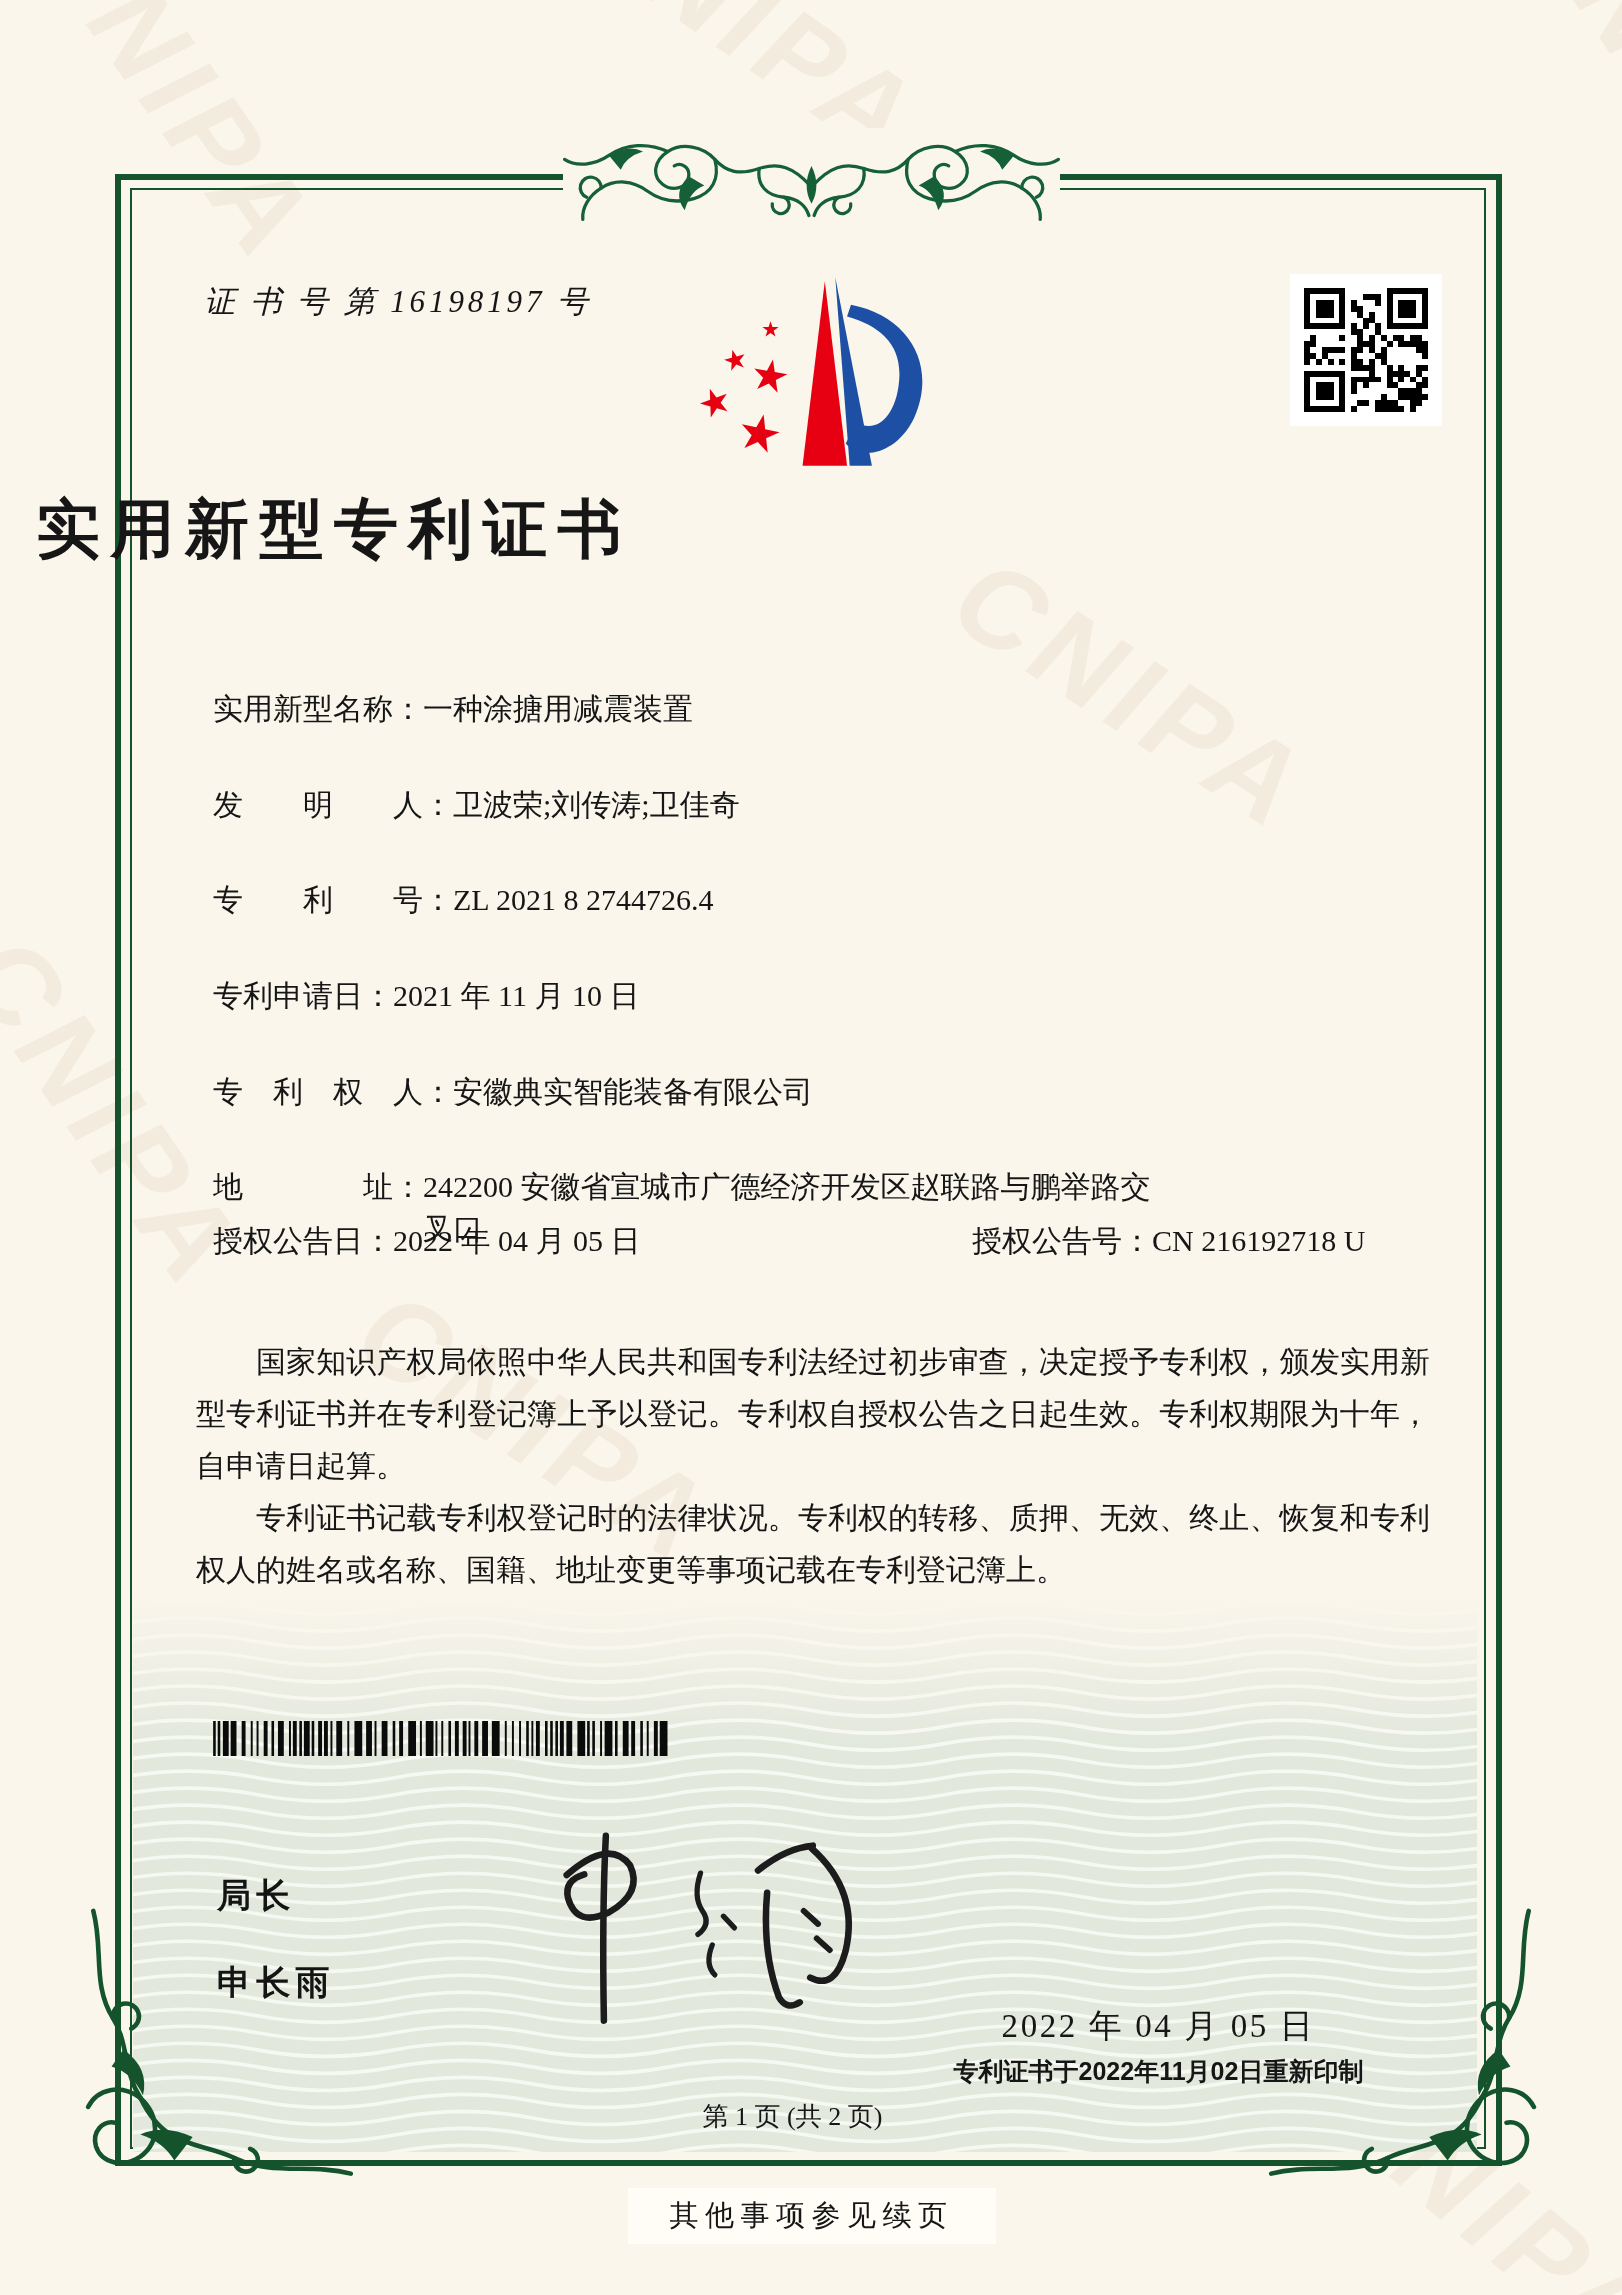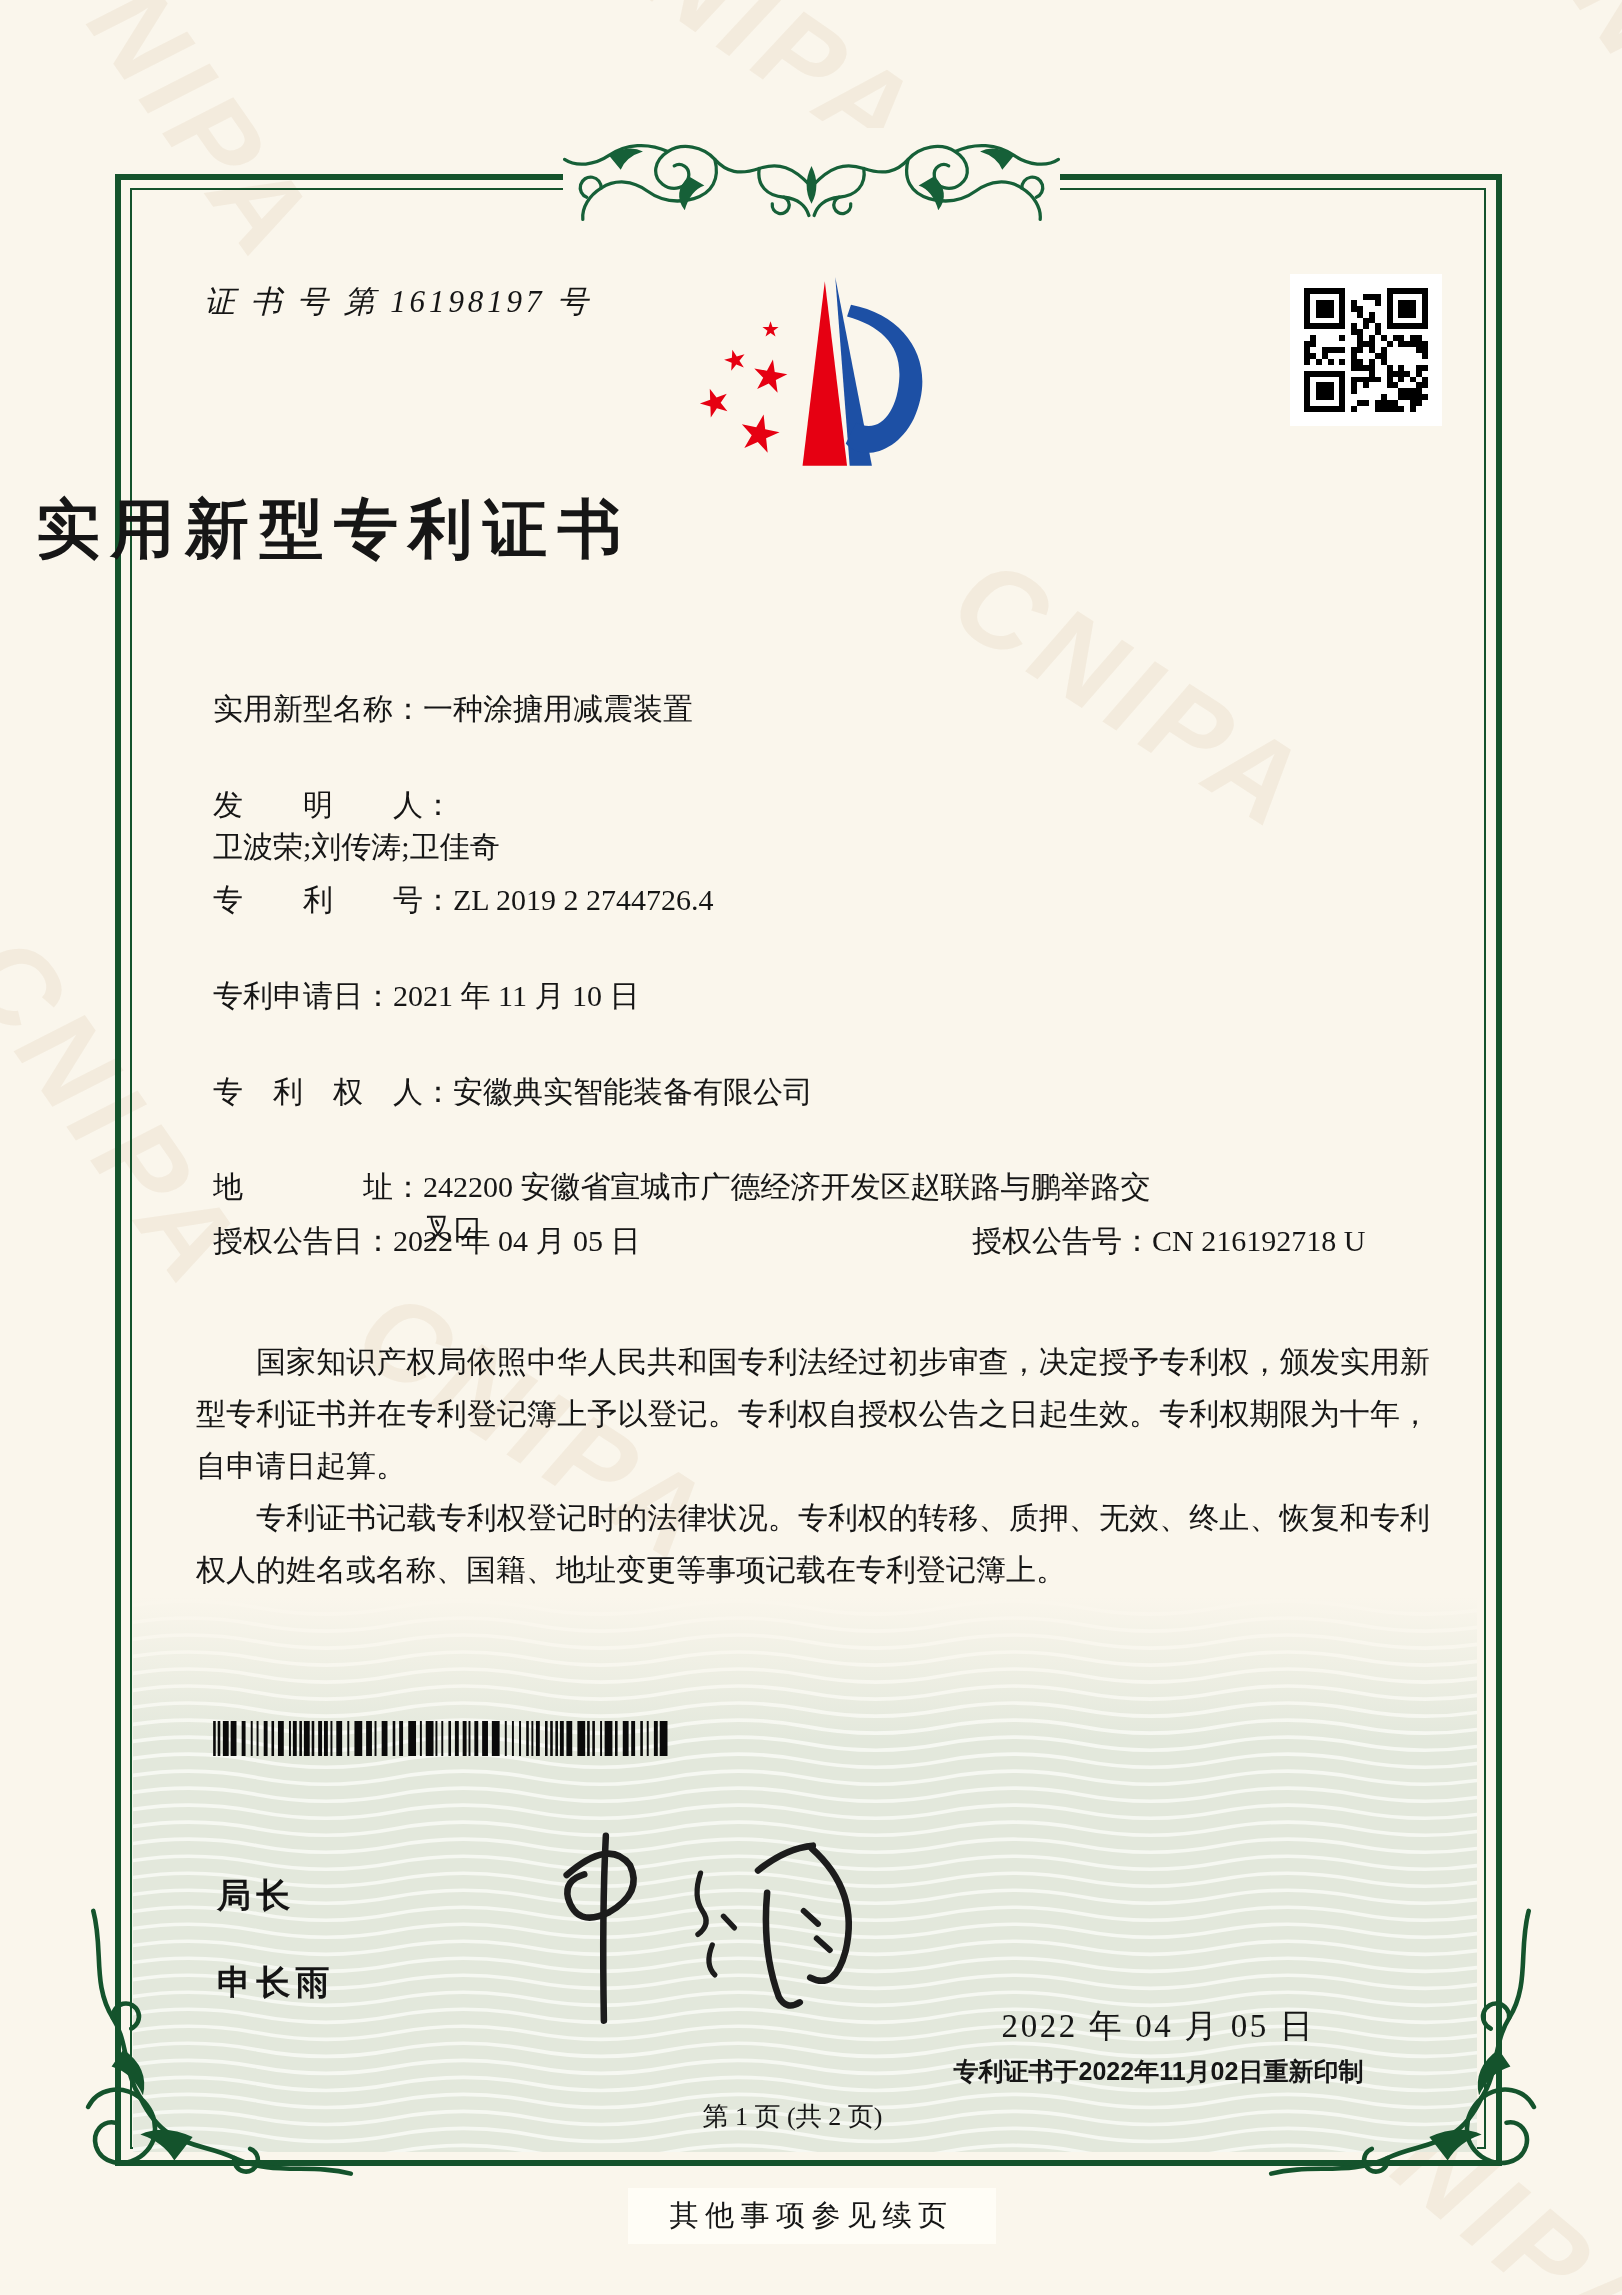--- a/index.html
+++ b/index.html
@@ -388,27 +388,27 @@
         <rect x="162" y="180" width="9" height="9" fill="#000"></rect>
       </svg>
   </div>
 
   <div class="title">实用新型专利证书</div>
 
   <div class="frow" style="top:688px;">
     <div class="flabel">实用新型名称：</div>
     <div class="fvalue">一种涂搪用减震装置</div>
   </div>
-  <div class="frow" style="top:784px;flex-direction:column;">
+  <div class="frow" style="top:784px;">
     <div class="flabel">发　　明　　人：</div>
     <div class="fvalue">卫波荣;刘传涛;卫佳奇</div>
   </div>
   <div class="frow" style="top:879px;">
     <div class="flabel">专　　利　　号：</div>
-    <div class="fvalue">ZL 2019 2 2744726.4</div>
+    <div class="fvalue">ZL 2021 8 2744726.4</div>
   </div>
   <div class="frow" style="top:975px;">
     <div class="flabel">专利申请日：</div>
     <div class="fvalue">2021 年 11 月 10 日</div>
   </div>
   <div class="frow" style="top:1071px;">
     <div class="flabel">专　利　权　人：</div>
     <div class="fvalue">安徽典实智能装备有限公司</div>
   </div>
   <div class="frow" style="top:1166px;">

